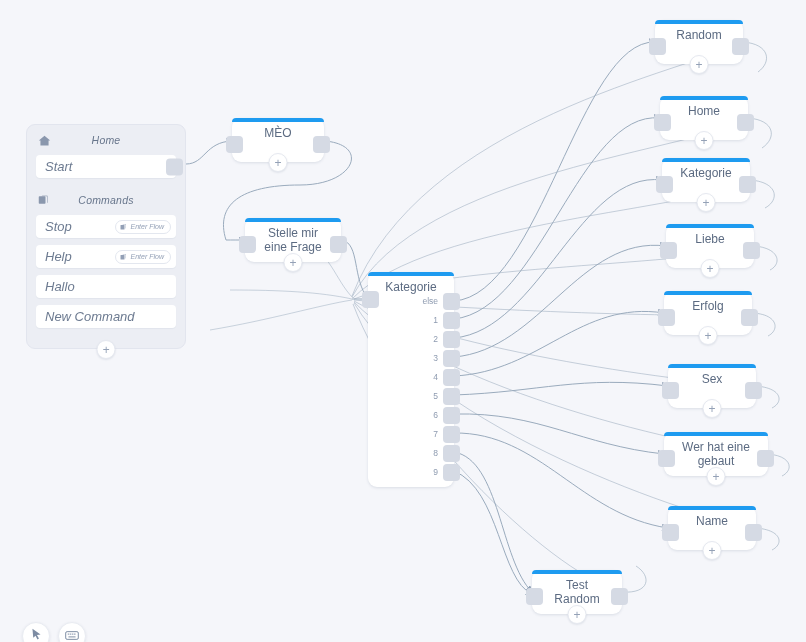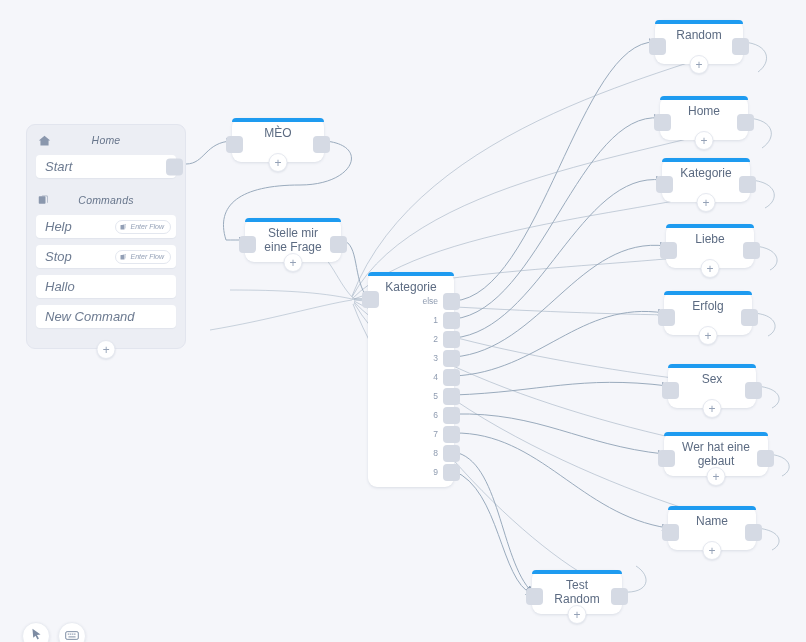--- a/index.html
+++ b/index.html
@@ -255,46 +255,46 @@
       <span class="sec-icon">
         <svg viewBox="0 0 16 16" width="12" height="12" fill="currentColor">
             <rect x="1" y="3" width="9" height="10" rx="1"></rect>
             <path d="M12 2 H6 a1 1 0 0 0 -1 1 h6 a1 1 0 0 1 1 1 v8 a1 1 0 0 0 1 -1 V3 a1 1 0 0 0 -1 -1z" opacity=".7"></path>
           </svg>
       </span>
       <span class="sec-title">Commands</span>
     </div>
 
     <div class="panel-row">
+      <span class="row-label">Stop</span>
+      <span class="flow-badge">
+        <span class="fb-icon">
+          <svg viewBox="0 0 16 16" width="8" height="8" fill="currentColor">
+              <rect x="1" y="4" width="8" height="9" rx="1"></rect>
+              <path d="M11 2 H6 a1 1 0 0 0 -1 1 h5 a1 1 0 0 1 1 1 v7 a1 1 0 0 0 1 -1 V3 a1 1 0 0 0 -1 -1z" opacity=".7"></path>
+            </svg>
+        </span>
+        <span class="fb-text">Enter Flow</span>
+      </span>
+    </div>
+
+    <div class="panel-row">
       <span class="row-label">Help</span>
       <span class="flow-badge">
         <span class="fb-icon">
           <svg viewBox="0 0 16 16" width="8" height="8" fill="currentColor">
               <rect x="1" y="4" width="8" height="9" rx="1"></rect>
               <path d="M11 2 H6 a1 1 0 0 0 -1 1 h5 a1 1 0 0 1 1 1 v7 a1 1 0 0 0 1 -1 V3 a1 1 0 0 0 -1 -1z" opacity=".7"></path>
             </svg>
         </span>
         <span class="fb-text">Enter Flow</span>
       </span>
     </div>
 
     <div class="panel-row">
-      <span class="row-label">Stop</span>
-      <span class="flow-badge">
-        <span class="fb-icon">
-          <svg viewBox="0 0 16 16" width="8" height="8" fill="currentColor">
-              <rect x="1" y="4" width="8" height="9" rx="1"></rect>
-              <path d="M11 2 H6 a1 1 0 0 0 -1 1 h5 a1 1 0 0 1 1 1 v7 a1 1 0 0 0 1 -1 V3 a1 1 0 0 0 -1 -1z" opacity=".7"></path>
-            </svg>
-        </span>
-        <span class="fb-text">Enter Flow</span>
-      </span>
-    </div>
-
-    <div class="panel-row">
       <span class="row-label">Hallo</span>
     </div>
 
     <div class="panel-row" style="margin-bottom:12px;">
       <span class="row-label">New Command</span>
     </div>
 
     <div class="panel-plus">
       <div class="plus-btn">+</div>
     </div>

